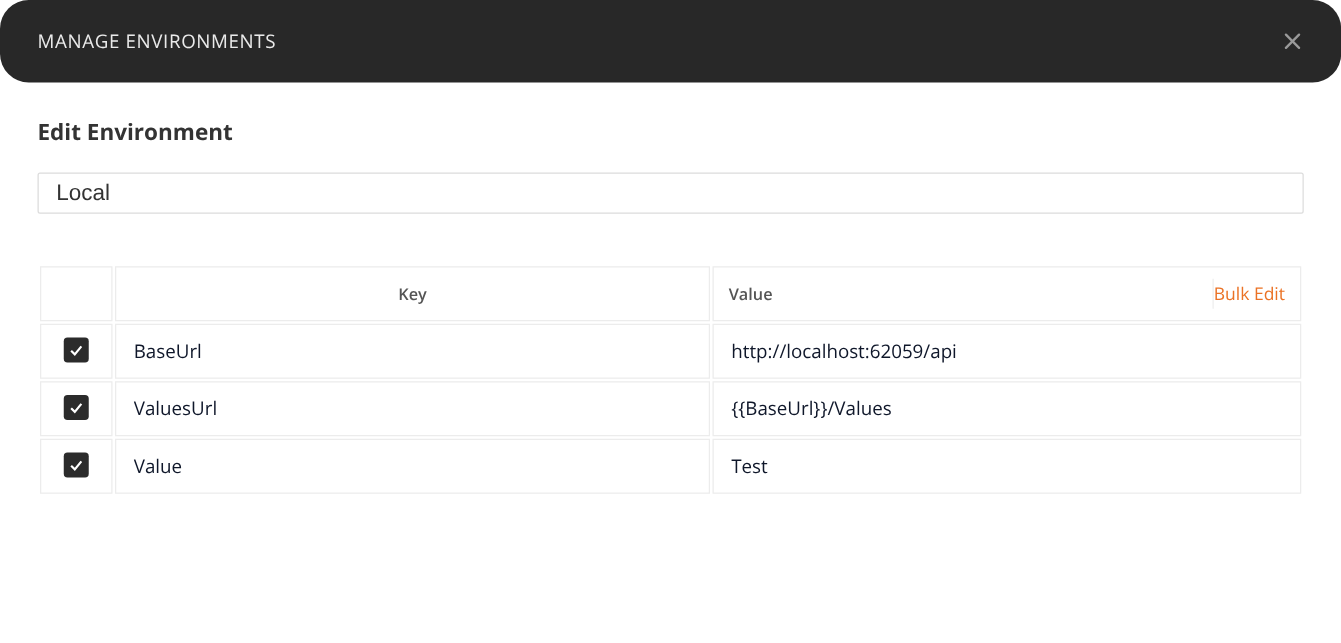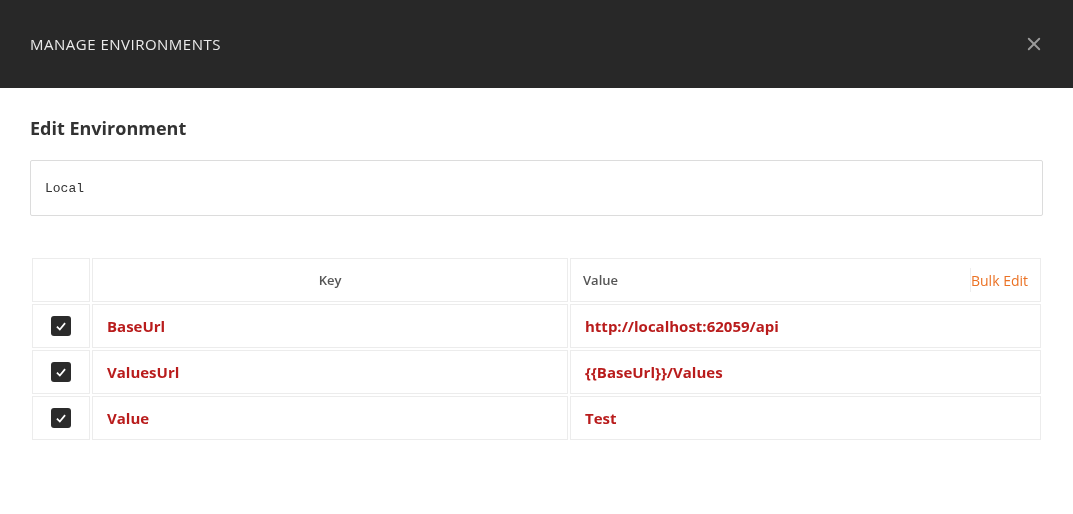--- a/index.html
+++ b/index.html
@@ -11,22 +11,23 @@
     background: #ffffff;
     color: #333;
     overflow: hidden;
   }
   .header {
     background: #282828;
     height: 60px;
     display: flex;
     align-items: center;
     justify-content: space-between;
-    padding: 14px 30px;
+    padding: 3px 30px;
     color: #eaeaea;
+    border-radius: 23px;
   }
   .header-title {
     font-size: 15px;
     letter-spacing: 0.5px;
     font-weight: 400;
   }
   .close-icon {
     color: #9a9a9a;
     cursor: pointer;
     display: flex;
@@ -39,28 +40,28 @@
   }
   .section-title {
     font-size: 18px;
     font-weight: 700;
     color: #333;
     margin: 0 0 20px 0;
   }
   .env-name-input {
     width: 100%;
     box-sizing: border-box;
-    height: 56px;
+    height: 33px;
     border: 1px solid #dcdcdc;
     border-radius: 2px;
     padding: 0 14px;
-    font-size: 13px;
+    font-size: 18px;
     color: #333;
     outline: none;
-    font-family: Liberation Mono, monospace;
+    font-family: Liberation Sans, sans-serif;
   }
 
   .table-wrap {
     margin-top: 40px;
   }
   table {
     width: 100%;
     border-collapse: separate;
     border-spacing: 2px;
     table-layout: fixed;
@@ -117,24 +118,23 @@
     cursor: pointer;
   }
   .chk svg { width: 14px; height: 14px; stroke: #ffffff; stroke-width: 3; fill: none; }
 
   .cell-input {
     border: none;
     outline: none;
     width: 100%;
     height: 100%;
     font-size: 15px;
-    color: #b91c1c;
+    color: #0f172a;
     font-family: inherit;
     background: transparent;
-    font-weight: bold;
   }
   .cell-input::placeholder { color: #a9a9a9; }
 
   th.chk-cell { padding:0; }
 </style>
 </head>
 <body>
 
 <div class="header">
   <div class="header-title">MANAGE ENVIRONMENTS</div>

